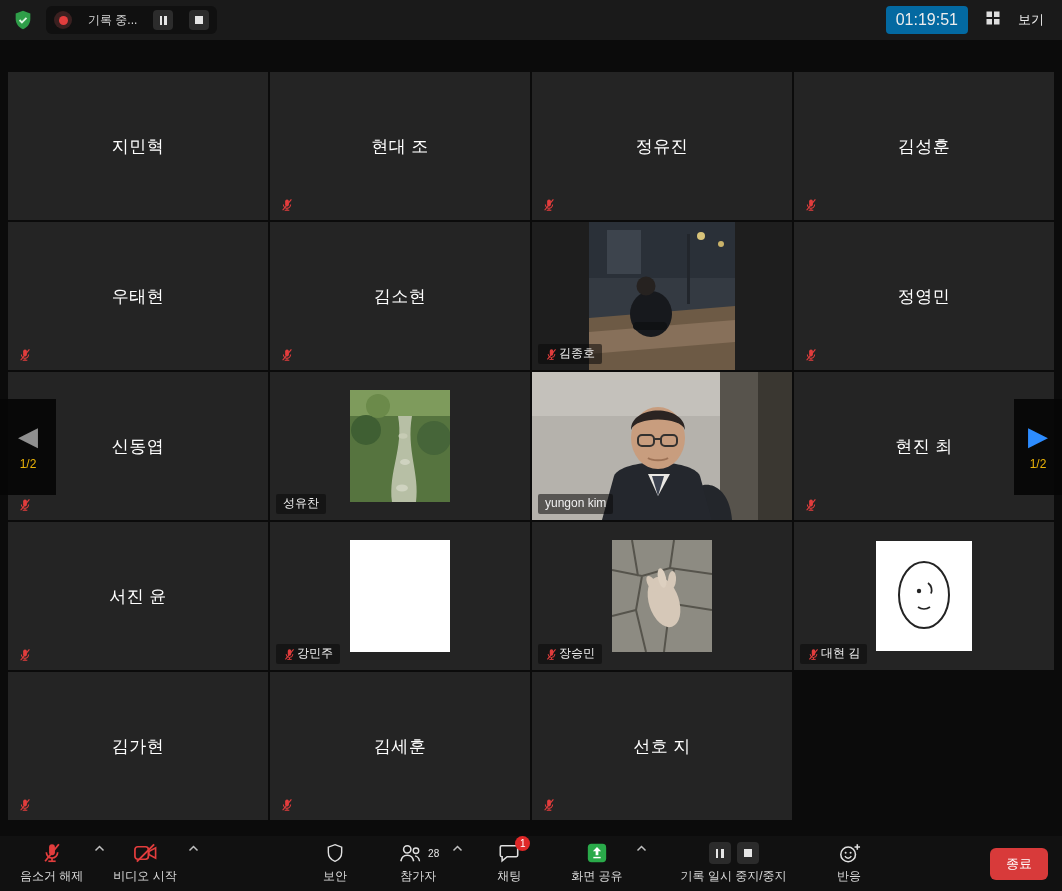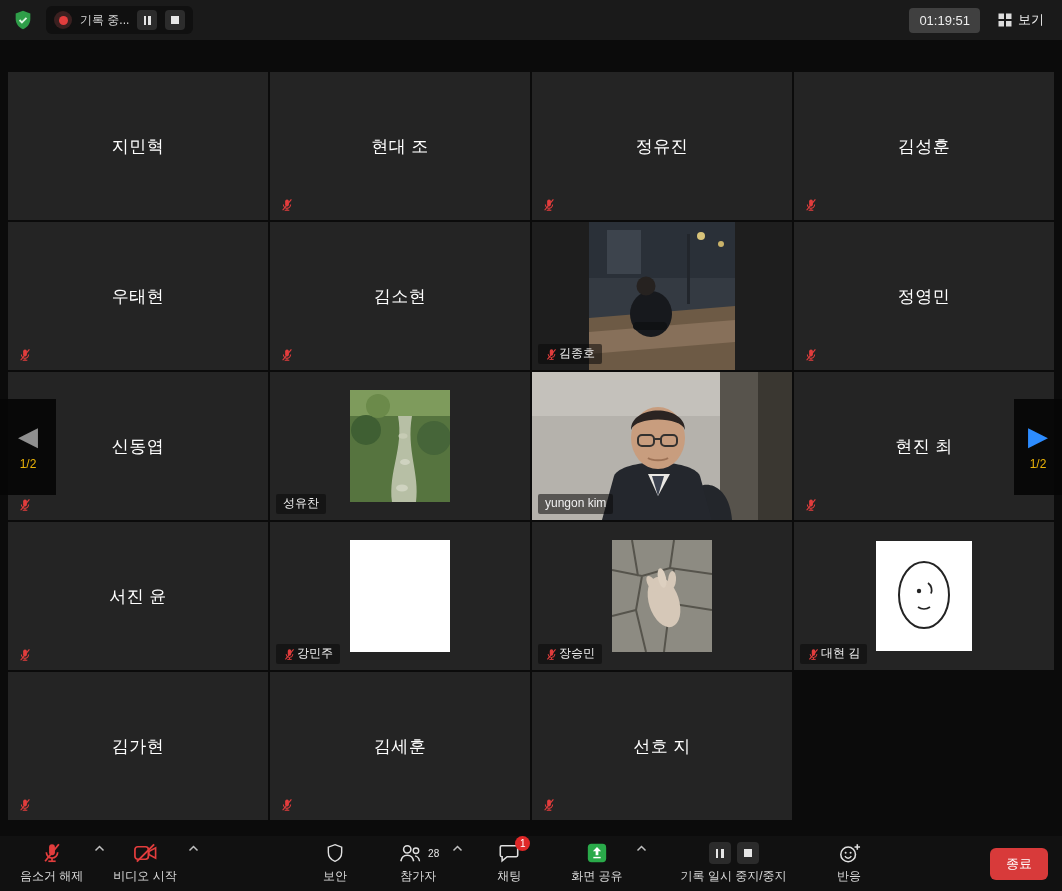--- a/index.html
+++ b/index.html
@@ -1,29 +1,29 @@
 <!DOCTYPE html>
 <html><head>
 <meta charset="utf-8">
 <style>
   *{box-sizing:border-box;margin:0;padding:0}
   html,body{width:1062px;height:891px;background:#0b0b0b;font-family:"Liberation Sans",sans-serif;color:#fff;overflow:hidden;position:relative}
 
   
   .topbar{position:absolute;top:0;left:0;width:1062px;height:40px;background:#1a1a1a;display:flex;align-items:center;padding:0 12px;gap:12px}
-  .rec-pill{display:flex;align-items:center;gap:8px;background:#101010;border-radius:6px;height:28px;padding:0 8px}
+  .rec-pill{display:flex;align-items:center;gap:16px;background:#101010;border-radius:6px;height:28px;padding:0 8px}
   .rec-dot{width:18px;height:18px;border-radius:50%;background:#3a2020;display:flex;align-items:center;justify-content:center}
   .rec-dot::after{content:"";width:9px;height:9px;border-radius:50%;background:#e23d3d}
   .rec-label{font-size:12px;color:#d9d9d9;max-width:66px;white-space:nowrap;overflow:hidden;text-overflow:ellipsis}
   .rec-btn{width:20px;height:20px;background:#2c2c2c;border-radius:4px;display:flex;align-items:center;justify-content:center;gap:2px;cursor:pointer}
   .bar{width:2.5px;height:9px;background:#e6e6e6}
   .sq{width:8px;height:8px;background:#e6e6e6}
   .spacer{flex:1}
-  .timer{background:#404040;border-radius:4px;padding:5px 10px;font-size:13px;color:#ededed}
-  .view-btn{display:flex;align-items:center;gap:6px;font-size:13px;color:#ededed;cursor:pointer;padding:4px 6px}
+  .timer{background:#0369a1;border-radius:4px;padding:5px 10px;font-size:16px;color:#ededed}
+  .view-btn{display:flex;gap:18px;font-size:13px;color:#ededed;cursor:pointer;padding:4px 6px}
 
   
   .gallery{position:absolute;top:72px;left:8px;width:1046px;display:grid;grid-template-columns:repeat(4,1fr);grid-auto-rows:148px;gap:2px}
   .tile{position:relative;background:#242424;overflow:hidden}
   .tile.active{box-shadow:inset 0 0 0 3px #d6de5a}
   .center-name{position:absolute;inset:0;display:flex;align-items:center;justify-content:center;font-size:17px;color:#fff;letter-spacing:.5px}
   .corner-mic{position:absolute;left:10px;bottom:8px;line-height:0}
   .avatar{position:absolute;inset:0;display:flex;align-items:center;justify-content:center}
   .video-fill{position:absolute;inset:0;display:flex;align-items:center;justify-content:center;background:#1e1e1e}
   .video-fill svg.full{width:100%;height:100%}

